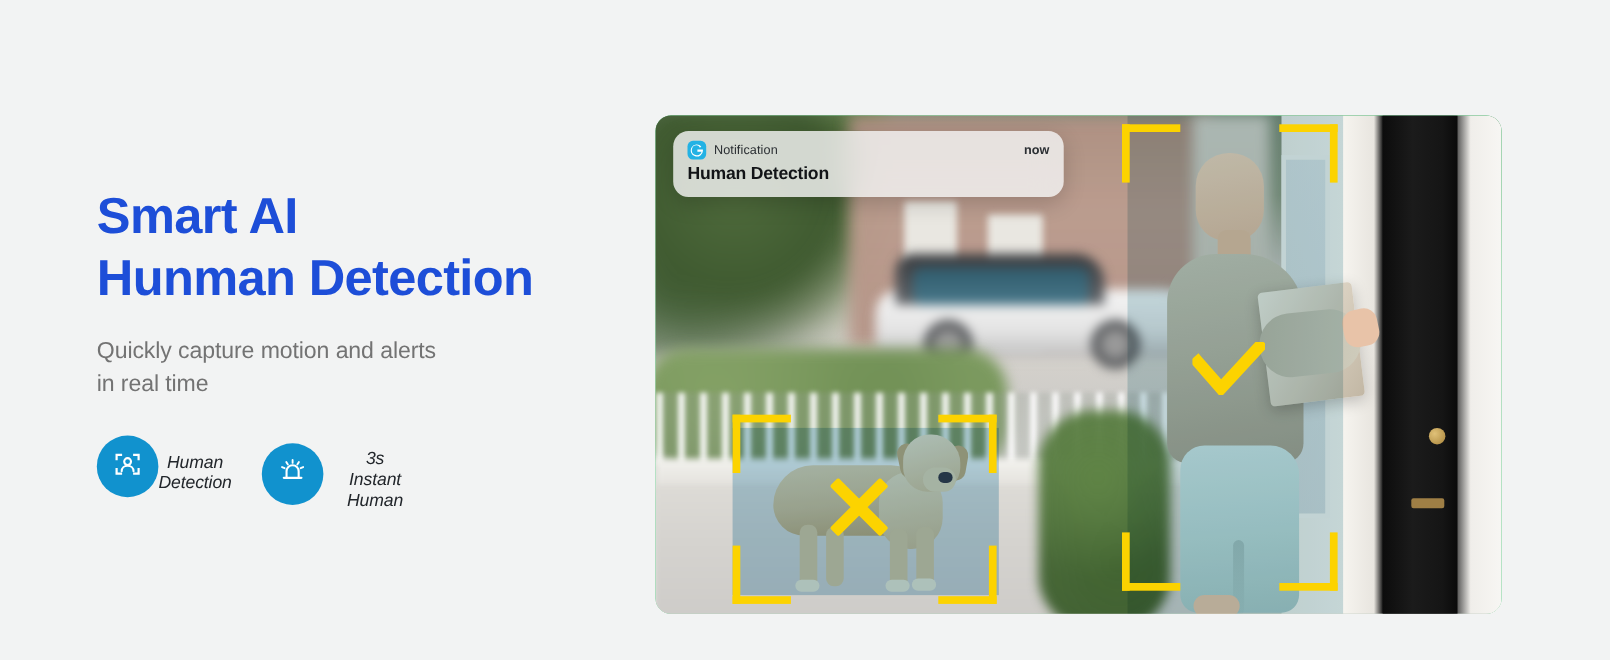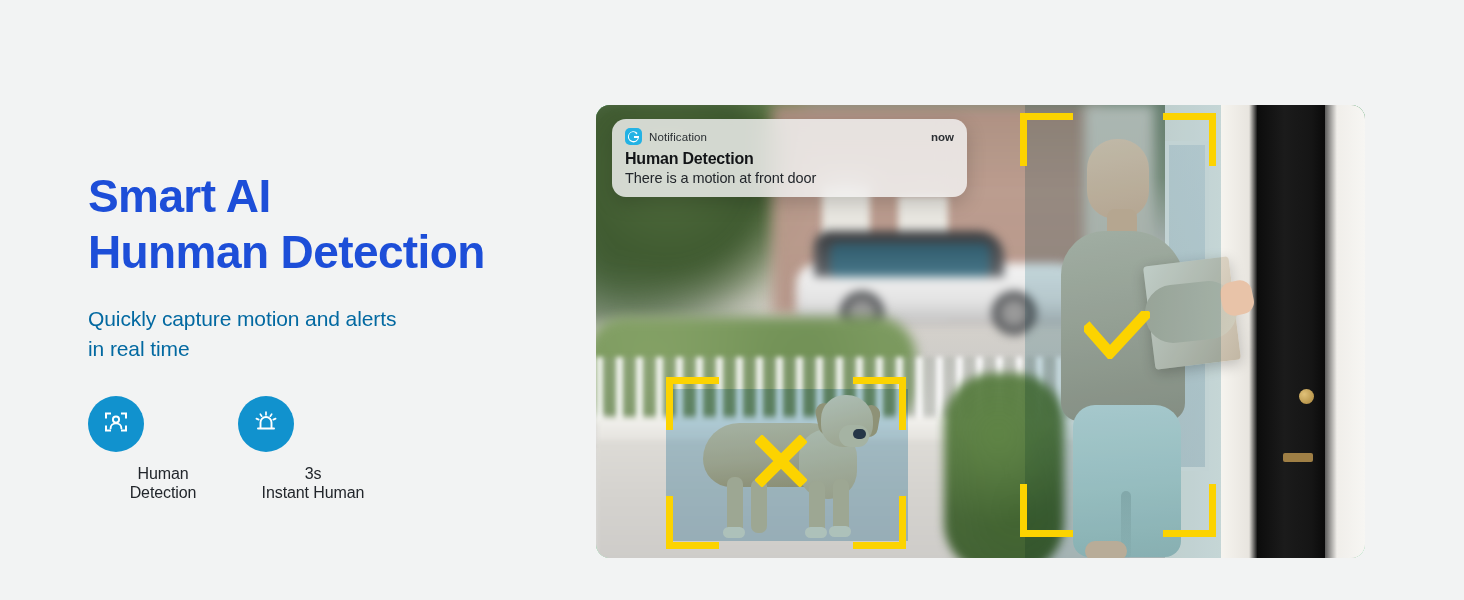--- a/index.html
+++ b/index.html
@@ -28,38 +28,40 @@
     font-weight: 700;
     color: #1d4ed8;
     letter-spacing: -0.6px;
     margin: 0;
     white-space: pre-line;
   }
   .subhead {
     margin: 24px 0 0 0;
     font-size: 21px;
     line-height: 1.42;
-    color: #0369a1;
+    color: #737373;
     font-weight: 400;
     white-space: pre-line;
     letter-spacing: -0.1px;
   }
 
   
   .features {
     position: absolute;
     left: 88px;
     top: 396px;
     display: flex;
     align-items: flex-start;
   }
   .feature {
     width: 150px;
     display: flex;
-    flex-direction: column;
+    flex-direction: row;
+    align-items: center;
+    font-style: italic;
   }
   .feature-badge {
     width: 56px;
     height: 56px;
     border-radius: 50%;
     background: #1192ce;
     display: flex;
     align-items: center;
     justify-content: center;
     flex: none;
@@ -602,16 +604,15 @@
     <div class="notif-top">
       <span class="notif-app-icon">
         <svg width="13" height="13" viewBox="0 0 16 16">
           <path d="M8 2.4a5.6 5.6 0 1 0 5.3 7.4H8.6V7.4h6.1c.1.4.1.8.1 1.2A6.8 6.8 0 1 1 13 3.8l-1.6 1.6A4.3 4.3 0 0 0 8 2.4z" fill="#ffffff"></path>
         </svg>
       </span>
       <span class="notif-app-name">Notification</span>
       <span class="notif-time">now</span>
     </div>
     <div class="notif-title">Human Detection</div>
-    <div class="notif-body">There is a motion at front door</div>
   </div>
 
 </div>
 
 </body></html>

